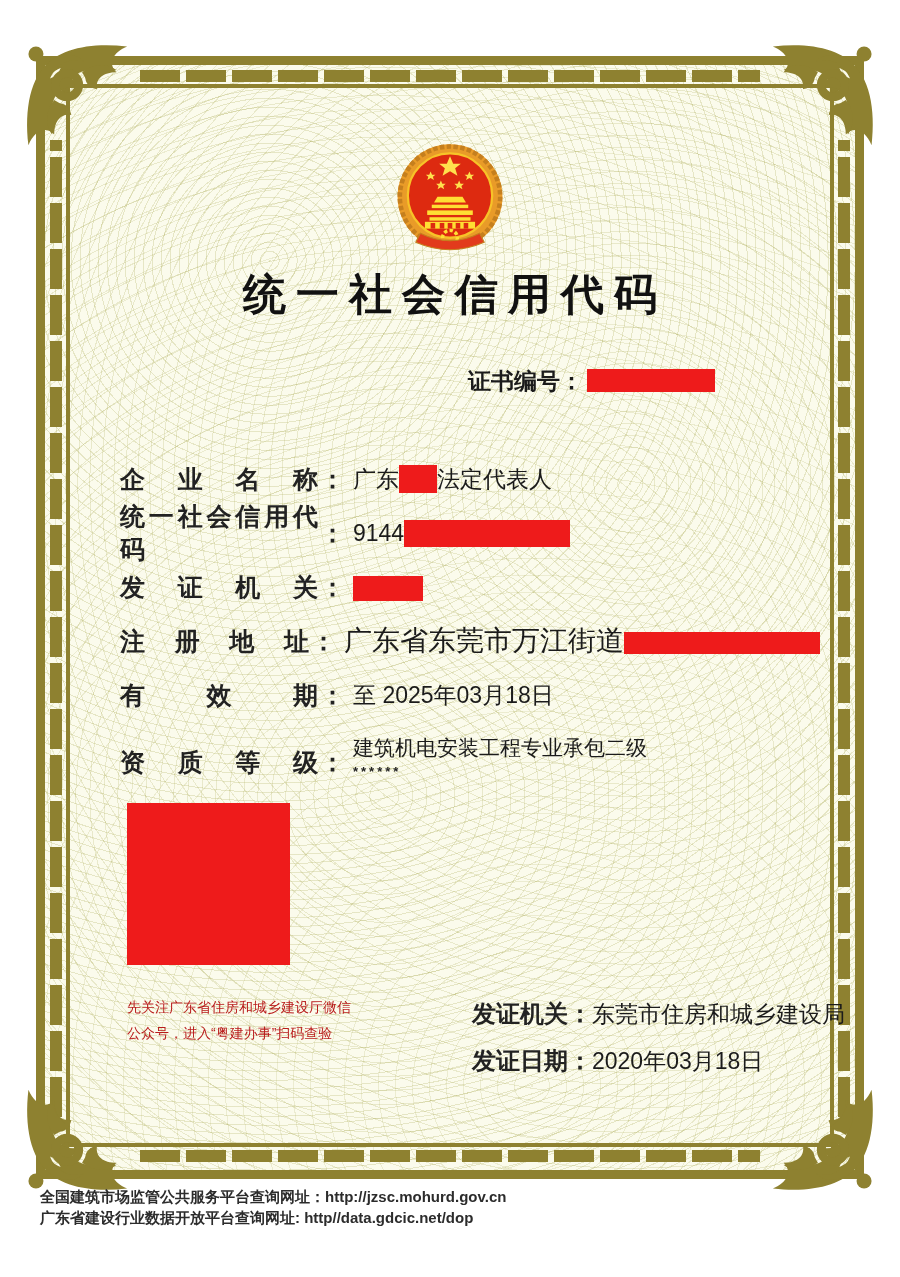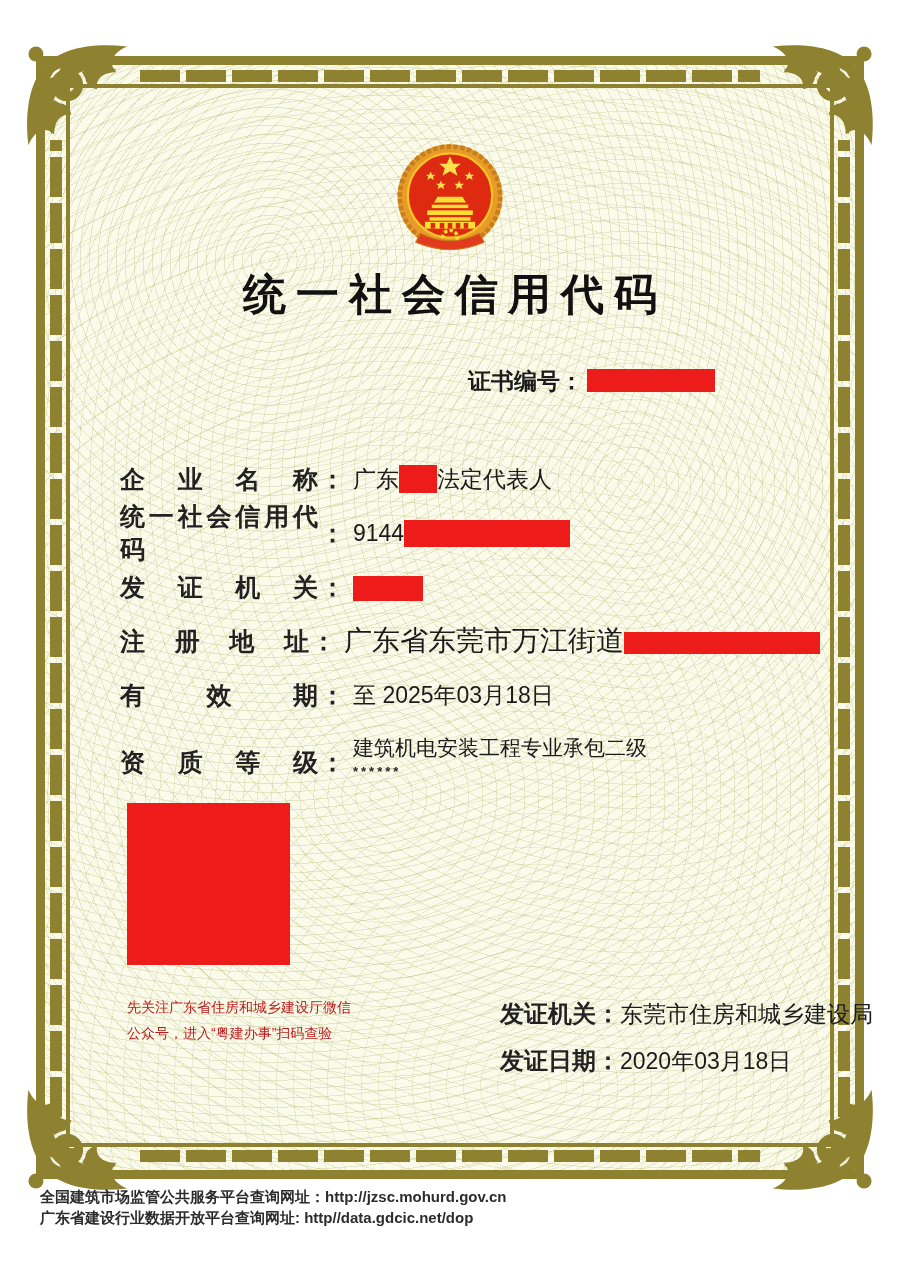--- a/index.html
+++ b/index.html
@@ -55,21 +55,21 @@
   .r3{width:70px;height:25px !important;}
   .r4{width:196px;height:22px !important;vertical-align:-4px !important;}
   .val-addr{font-size:28px;text-align:center;}
   .val-grade{font-size:21px;}
   .stack{display:flex;flex-direction:column;}
   .grade-note{font-size:13px;font-weight:bold;letter-spacing:3px;margin-top:2px;color:#222;}
 
   .qr-redact{position:absolute;left:127px;top:803px;width:163px;height:162px;background:#ee1b1b;}
   .qr-caption{position:absolute;left:127px;top:970px;font-size:14px;line-height:26px;color:#b91c1c;margin-top:24px;}
 
-  .issue{position:absolute;left:472px;top:998px;margin-left:28px;}
+  .issue{position:absolute;left:472px;top:998px;}
   .issue-row{white-space:nowrap;margin-bottom:15px;}
   .ilabel{font-size:24px;font-weight:bold;color:#222;}
   .ivalue{font-size:23px;color:#1b1b1b;}
 
   .footer{position:absolute;left:40px;top:1186px;font-size:15px;line-height:21px;font-weight:600;color:#2c2c2c;z-index:5;}
 </style>
 </head>
 <body>
 
 <div class="page">

